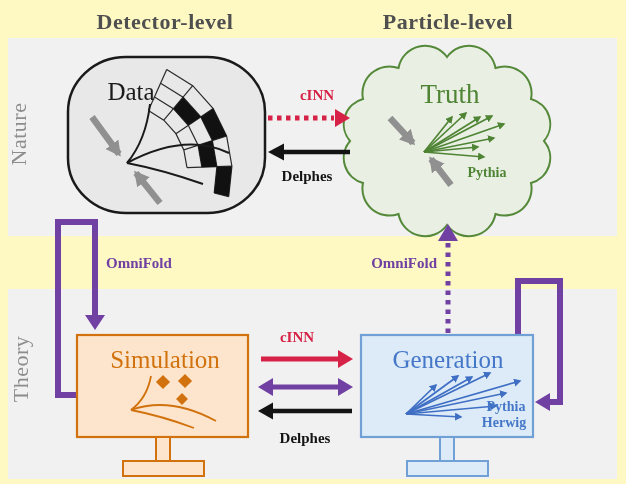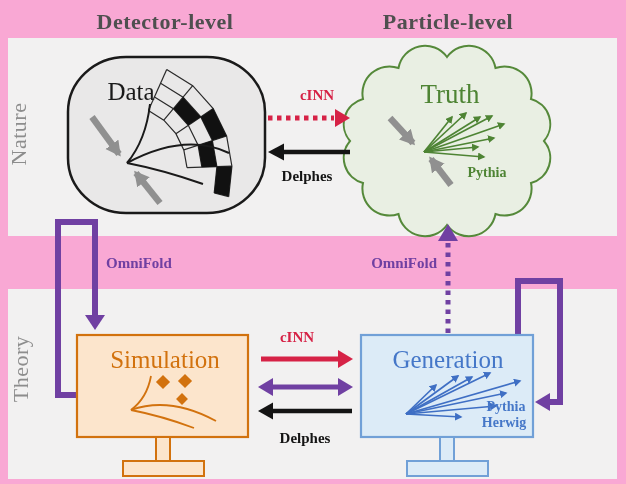--- a/index.html
+++ b/index.html
@@ -1,16 +1,16 @@
 <!DOCTYPE html>
 <html><head>
 <meta charset="utf-8">
 <style>
   html,body{margin:0;padding:0;background:#ffffff;}
-  .stage{width:626px;height:484px;position:relative;background:#f9a8d4;}
+  .stage{width:626px;height:484px;position:relative;background:#fef9c3;}
   text{font-family:"Liberation Serif","DejaVu Serif",serif;}
   .hdr{font-size:22px;font-weight:bold;fill:#4f4f4f;letter-spacing:.5px;}
   .side{font-size:22px;fill:#8d8d8d;letter-spacing:.5px;}
   .node{font-size:25px;}
   .lbl{font-size:15px;font-weight:bold;}
   .sm{font-size:14px;font-weight:bold;}
 </style>
 </head>
 <body>
 

